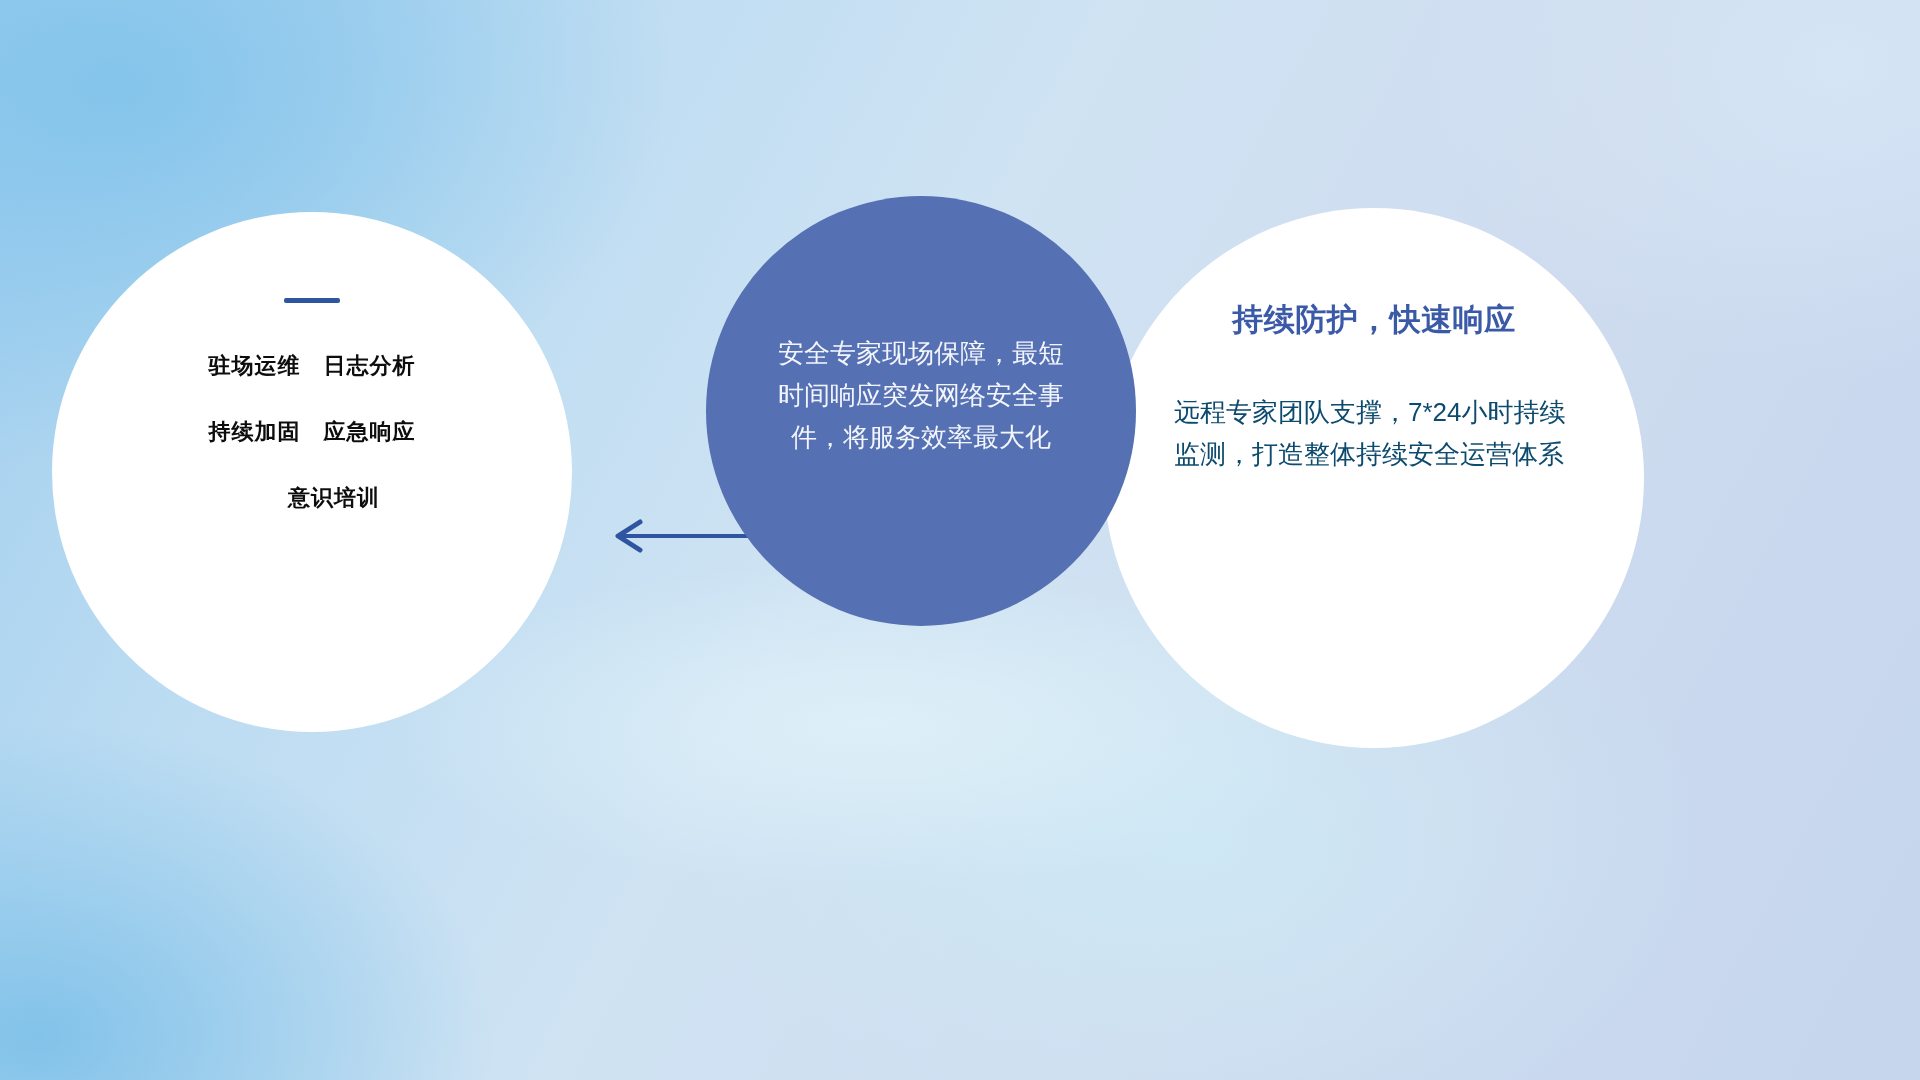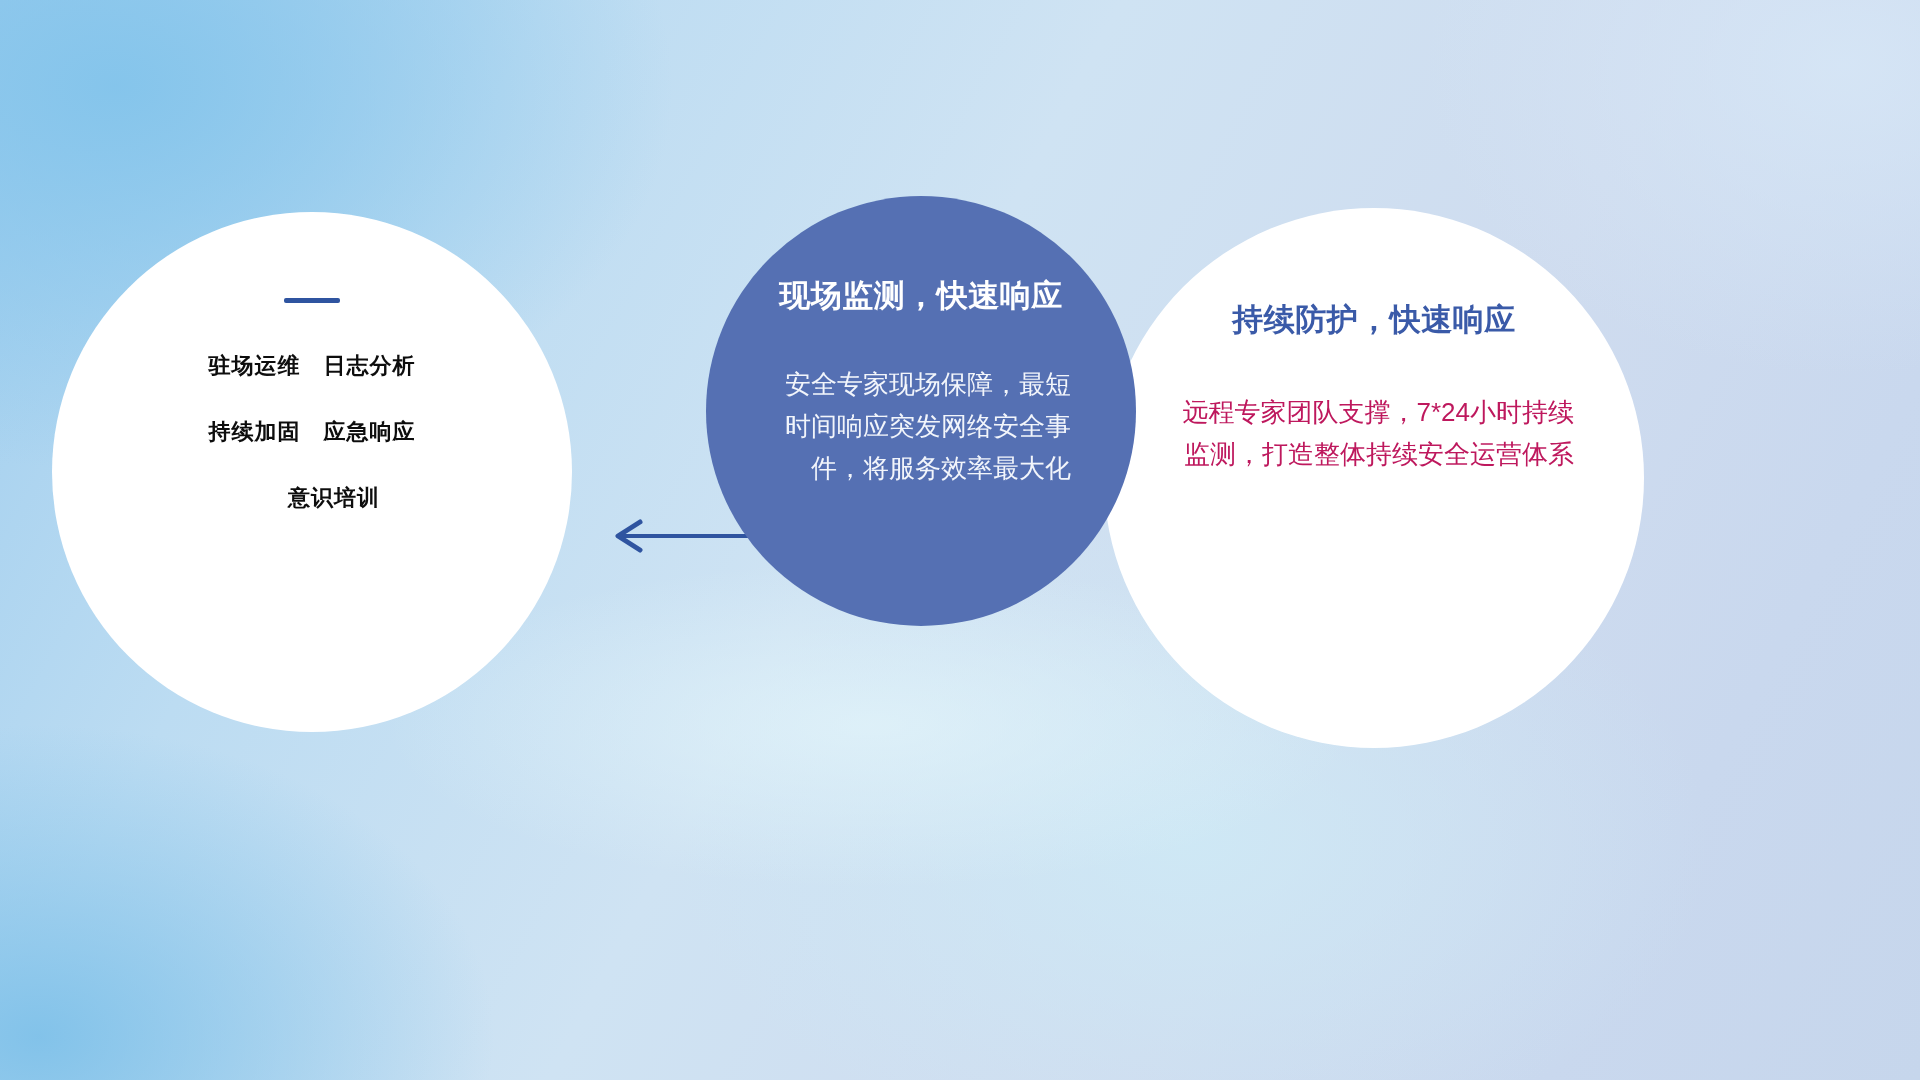--- a/index.html
+++ b/index.html
@@ -95,21 +95,21 @@
     letter-spacing: 0.5px;
     line-height: 1;
     white-space: pre;
   }
   #mid-body {
     margin-top: 52px;
     color: #f2f5fb;
     font-size: 26px;
     font-weight: 400;
     line-height: 1.62;
-    text-align: right;
+    text-align: center;
     width: 300px;
   }
 
   
   #circle-right {
     left: 1104px;
     top: 208px;
     width: 540px;
     height: 540px;
     background: #ffffff;
@@ -119,25 +119,25 @@
   #right-title {
     color: #3a5aa8;
     font-size: 31px;
     font-weight: 700;
     letter-spacing: 0.5px;
     line-height: 1;
     white-space: pre;
   }
   #right-body {
     margin-top: 56px;
-    color: #be185d;
+    color: #0c4a6e;
     font-size: 26px;
     font-weight: 400;
     line-height: 1.62;
-    text-align: right;
+    text-align: left;
     width: 400px;
   }
 
   
   #arrow-connector {
     position: absolute;
     left: 600px;
     top: 516px;
     width: 270px;
     height: 40px;
@@ -155,21 +155,20 @@
   </svg>
 
   <div class="circle" id="circle-left">
     <div id="left-dash"></div>
     <div class="left-line">驻场运维　日志分析</div>
     <div class="left-line">持续加固　应急响应</div>
     <div class="left-line">意识培训</div>
   </div>
 
   <div class="circle" id="circle-mid">
-    <div id="mid-title">现场监测，快速响应</div>
     <div id="mid-body">安全专家现场保障，最短时间响应突发网络安全事件，将服务效率最大化</div>
   </div>
 
   <div class="circle" id="circle-right">
     <div id="right-title">持续防护，快速响应</div>
     <div id="right-body">远程专家团队支撑，7*24小时持续监测，打造整体持续安全运营体系</div>
   </div>
 
 </div>
 

